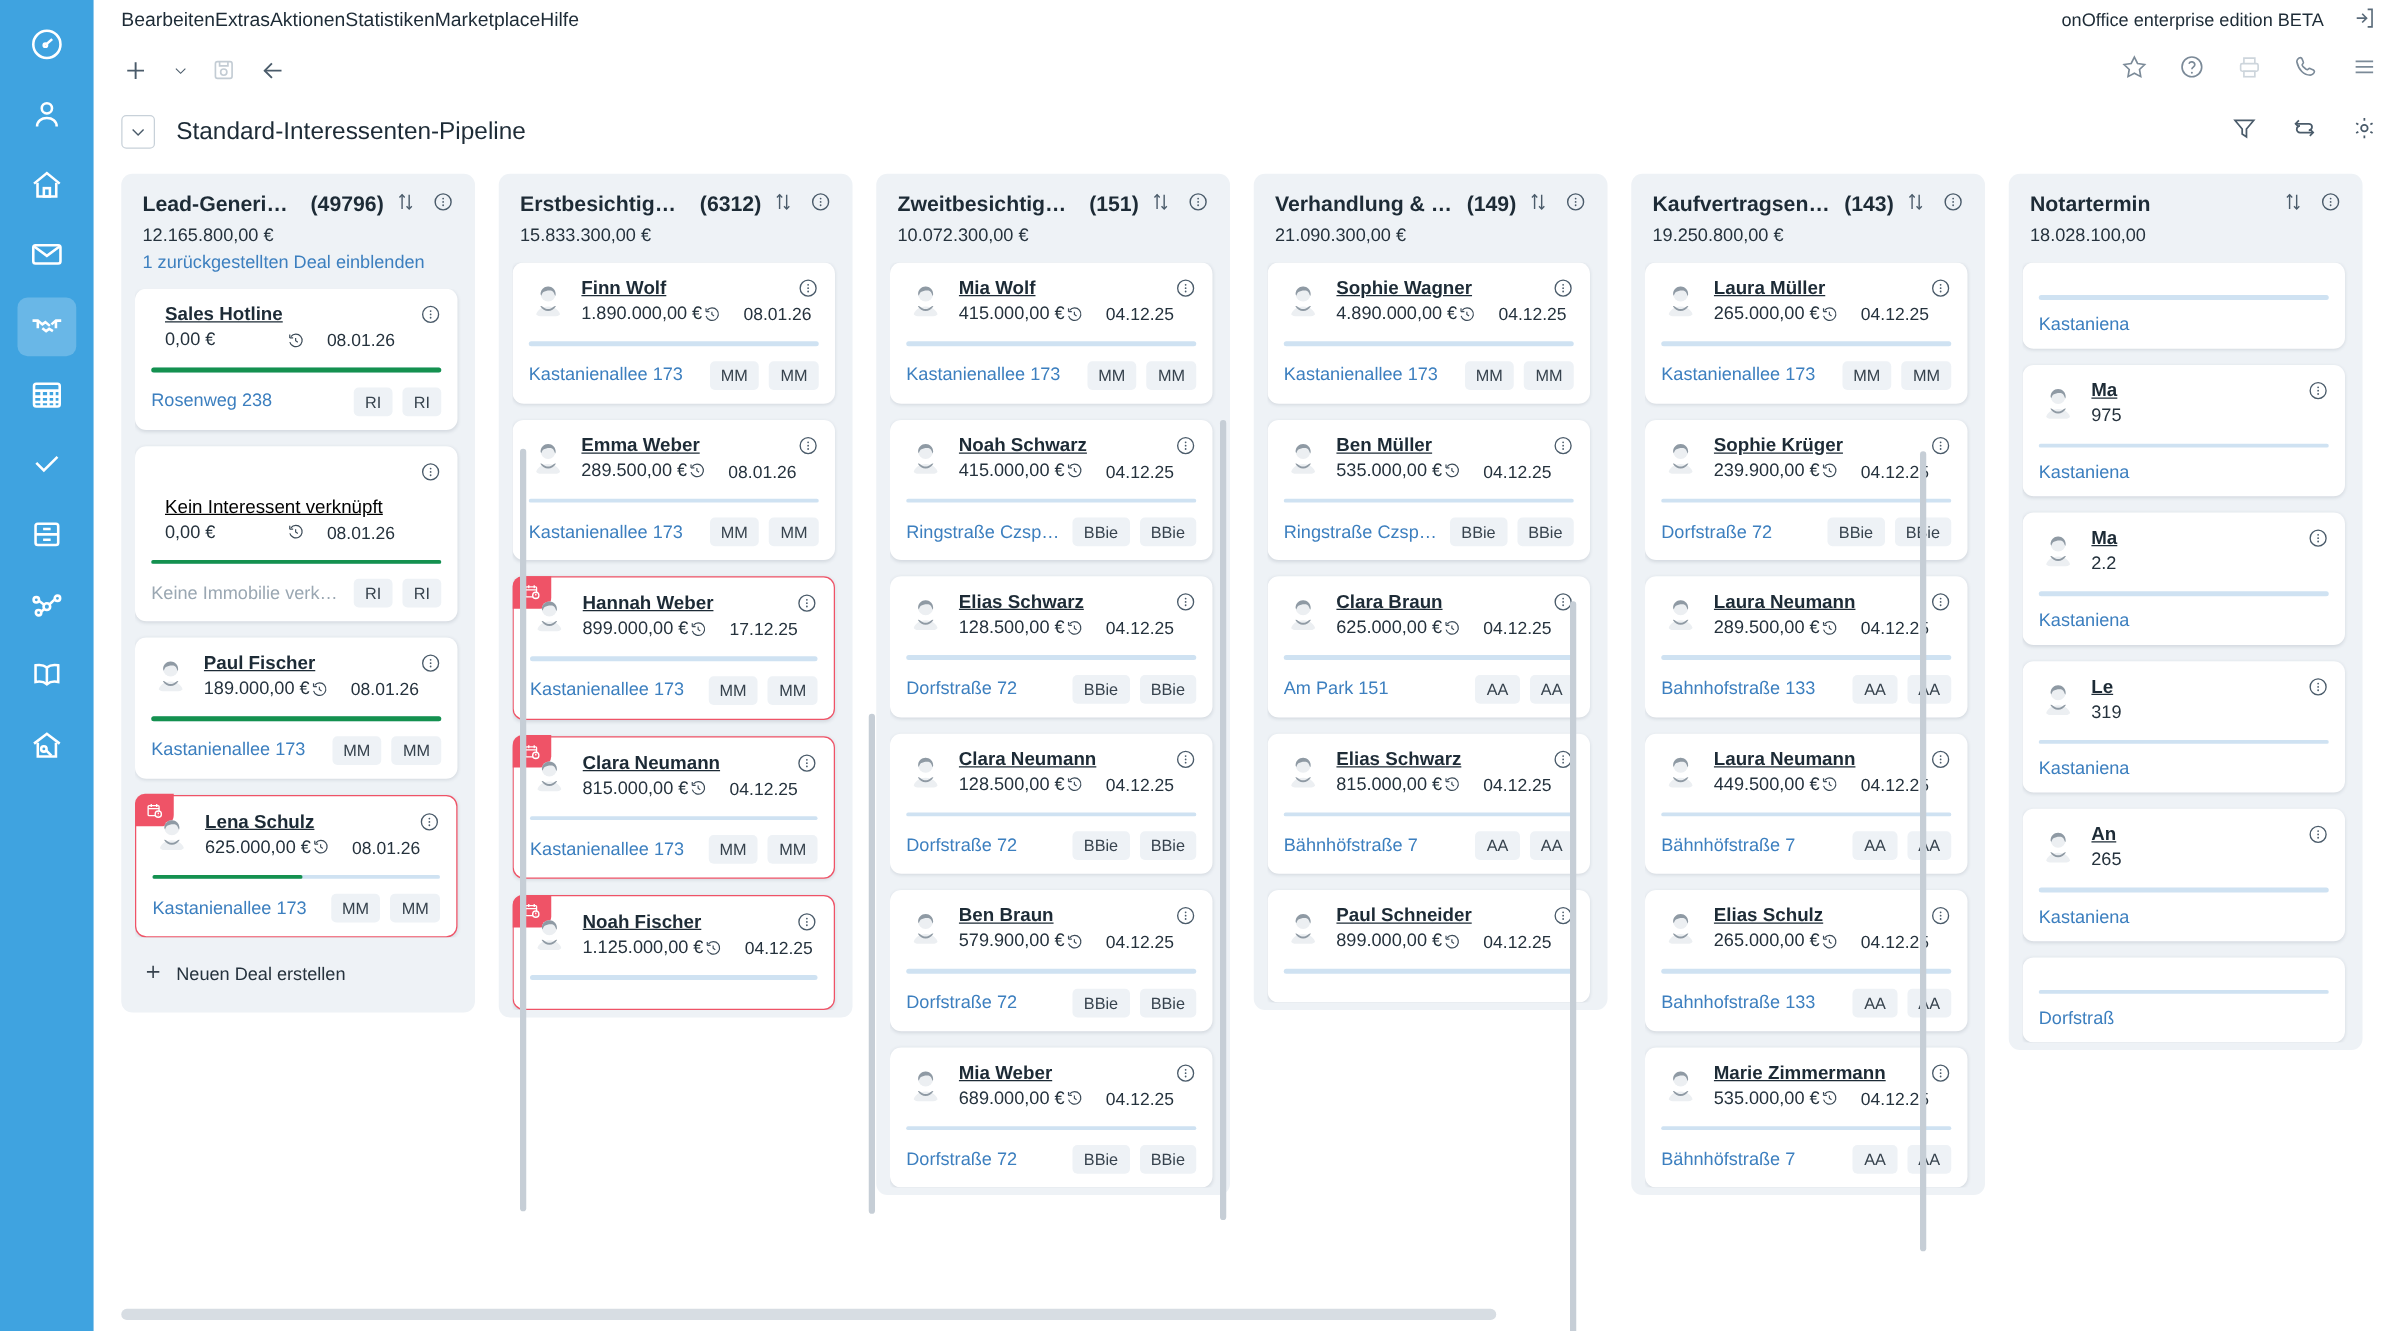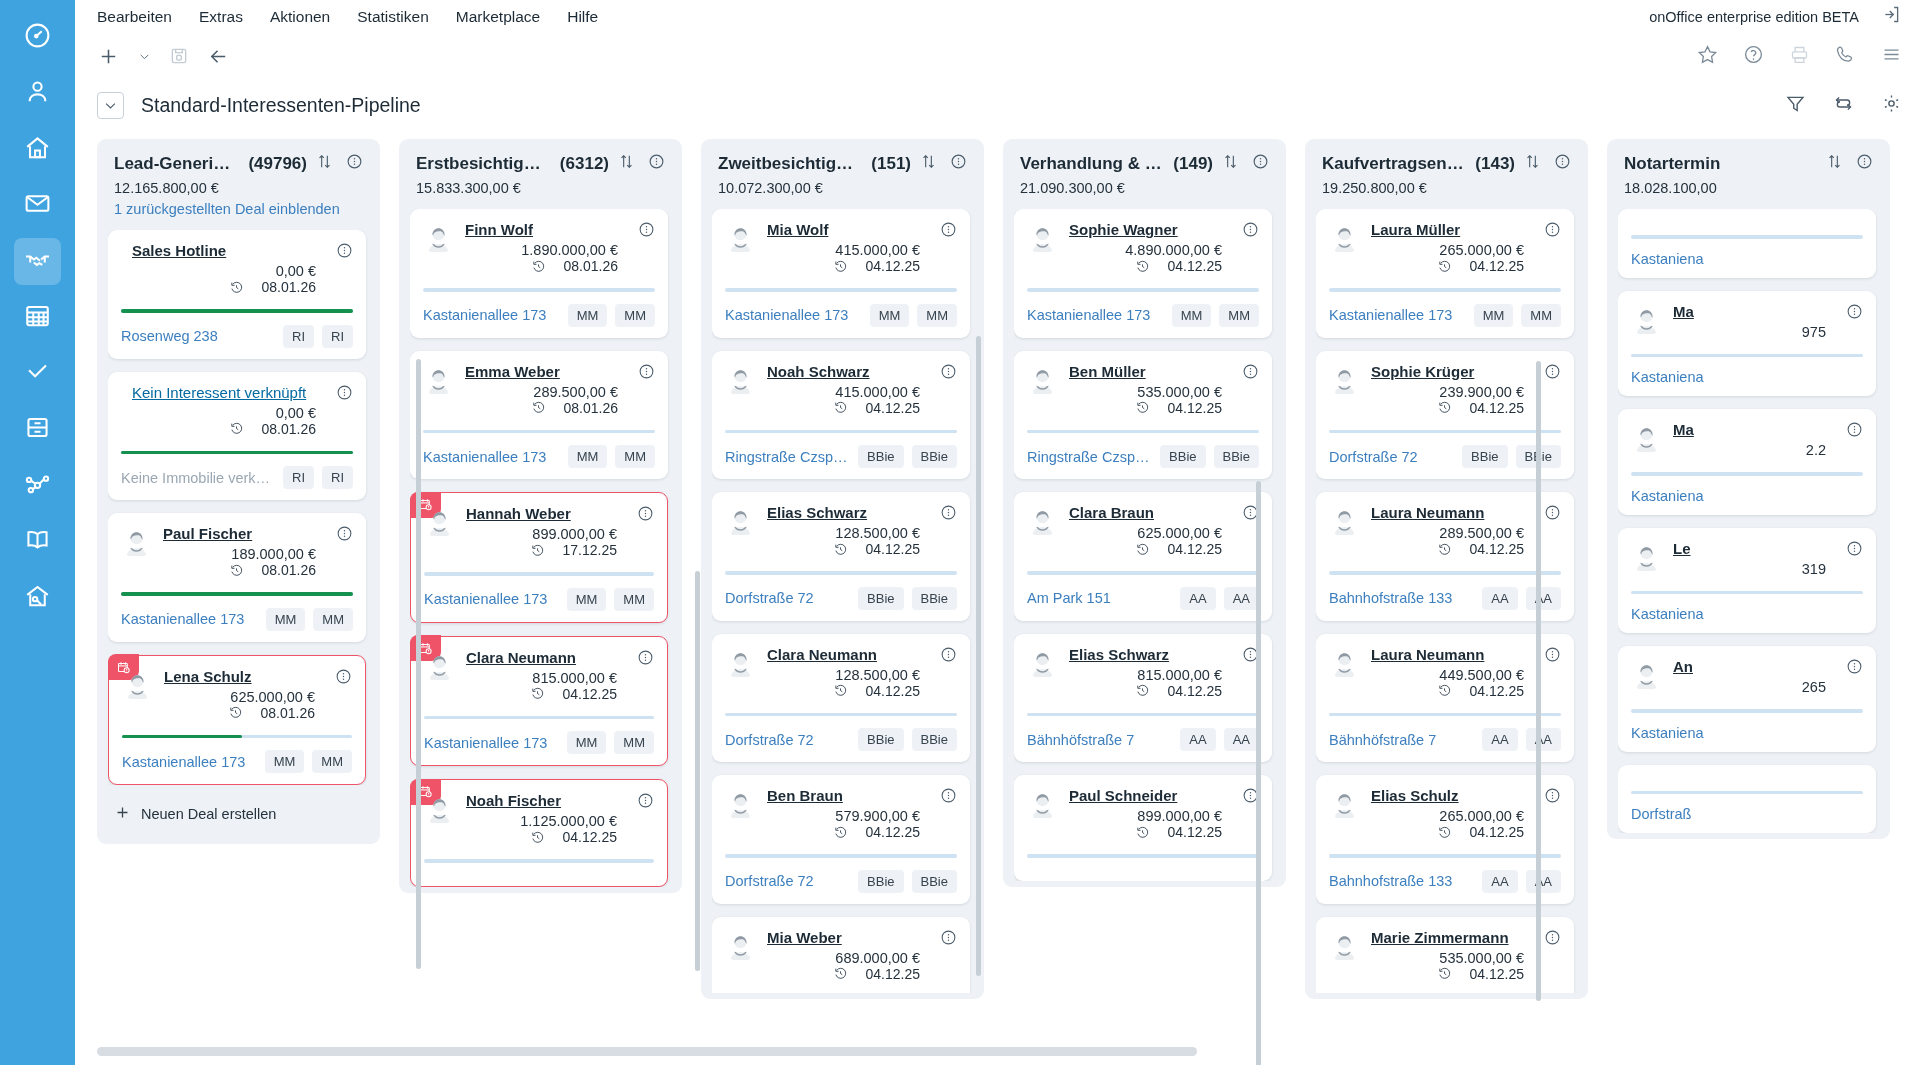--- a/index.html
+++ b/index.html
@@ -124,22 +124,22 @@
   .avatar {
     width: 31px; height: 31px; flex: 0 0 31px; margin-top: 2px;
     border-radius: 50%; overflow: hidden; position: relative;
   }
   .avatar svg { width: 31px; height: 31px; display:block; }
   .card-main { flex: 1; min-width: 0; }
   .card-name {
     font-size: 15px; font-weight: bold; color: #1d2b36;
     white-space: nowrap; overflow: hidden; text-overflow: ellipsis; text-decoration: underline;
   }
-  .card-name.muted { font-weight: normal; color: #0369a1; }
-  .card-row2 { display: flex; align-items: flex-end; margin-top: 4px; flex-direction: column; }
+  .card-name.muted { font-weight: normal; color: #000000; margin-top: 28px; }
+  .card-row2 { display: flex; align-items: flex-end; margin-top: 4px; }
   .card-price { font-size: 14.5px; color: #25323d; white-space: nowrap; }
   .card-date {
     margin-left: auto; display: flex; align-items: center; gap: 18px;
     font-size: 14px; color: #25323d; white-space: nowrap;
   }
   .card-date svg { width: 15px; height: 15px; stroke:#3b4a57; fill:none; stroke-width:1.5; }
   .card-kebab { margin-left: 9px; flex: 0 0 auto; cursor: pointer; }
   .card-kebab svg { width: 17px; height: 17px; stroke:#4a5b6a; fill:none; stroke-width:1.5; }
 
   .bar { height: 3.5px; border-radius: 2px; background: #cfe2f2; margin: 14px 0 0 0; }
@@ -255,21 +255,21 @@
             <path d="M6 11v9h12v-9"></path>
             <circle cx="10" cy="15" r="1.8"></circle>
             <path d="M11.5 16l3.5 3.5"></path>
           </svg></span>
       </div>
     </div>
 
   <div class="main">
 
     <div class="menubar">
-      <div id="menubar-items" style="display:flex;align-items:center;gap:27px;">
+      <div id="menubar-items" style="display:flex;align-items:center;">
           <div class="menubar-item">Bearbeiten</div>
           <div class="menubar-item">Extras</div>
           <div class="menubar-item">Aktionen</div>
           <div class="menubar-item">Statistiken</div>
           <div class="menubar-item">Marketplace</div>
           <div class="menubar-item">Hilfe</div>
         </div>
       <div class="menubar-right">
         <span class="edition">onOffice enterprise edition BETA</span>
         <span class="logout-ic">

